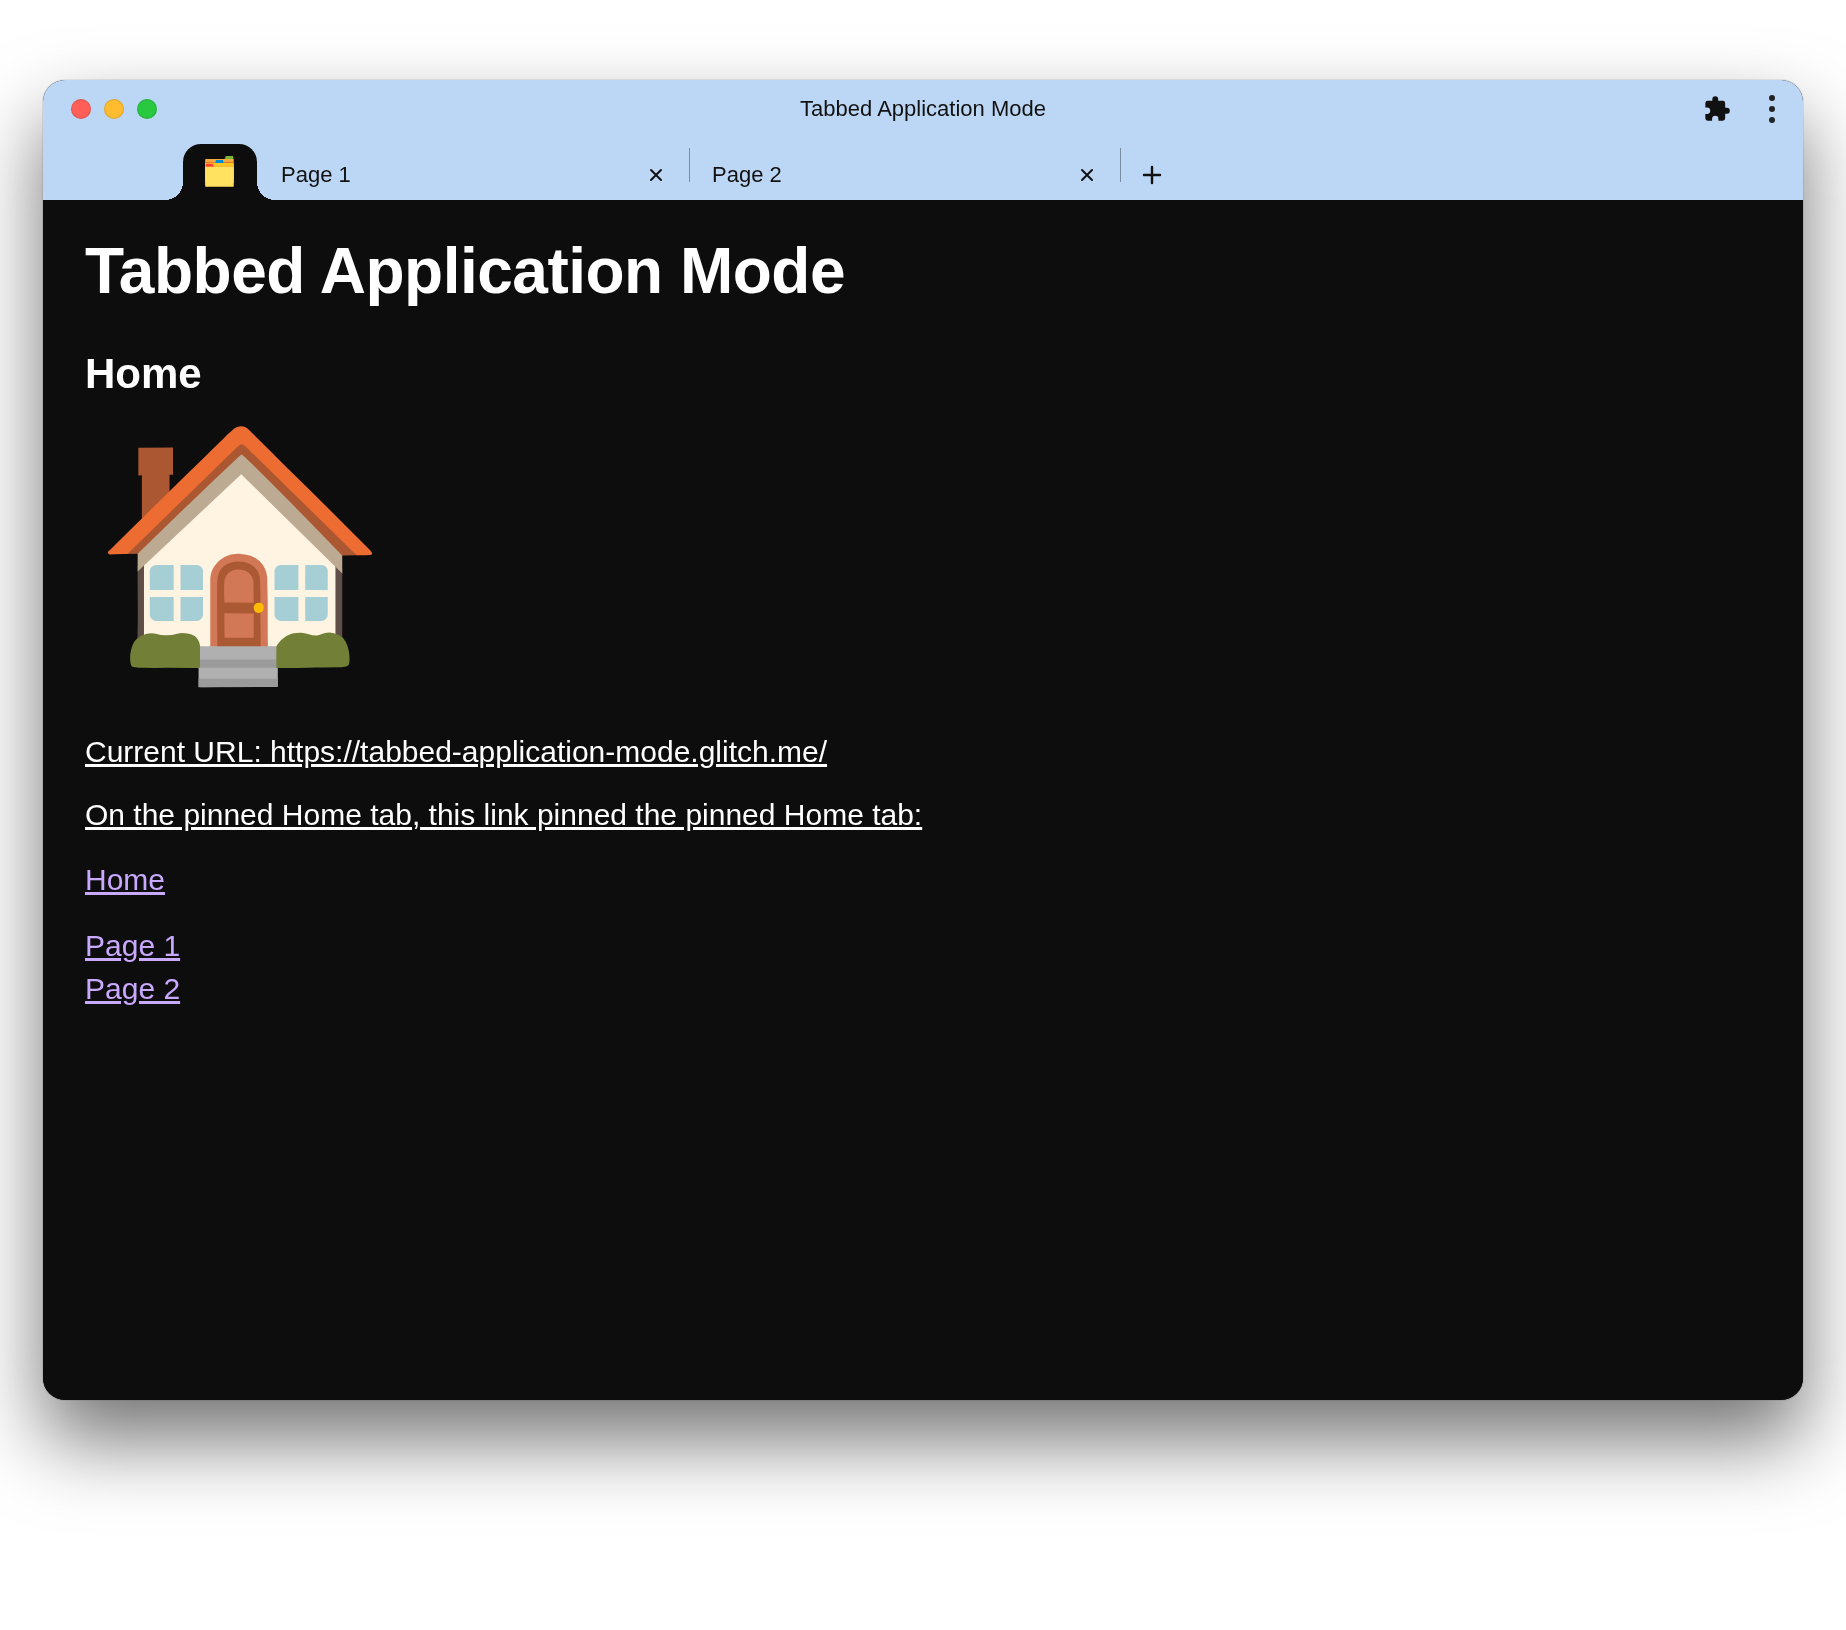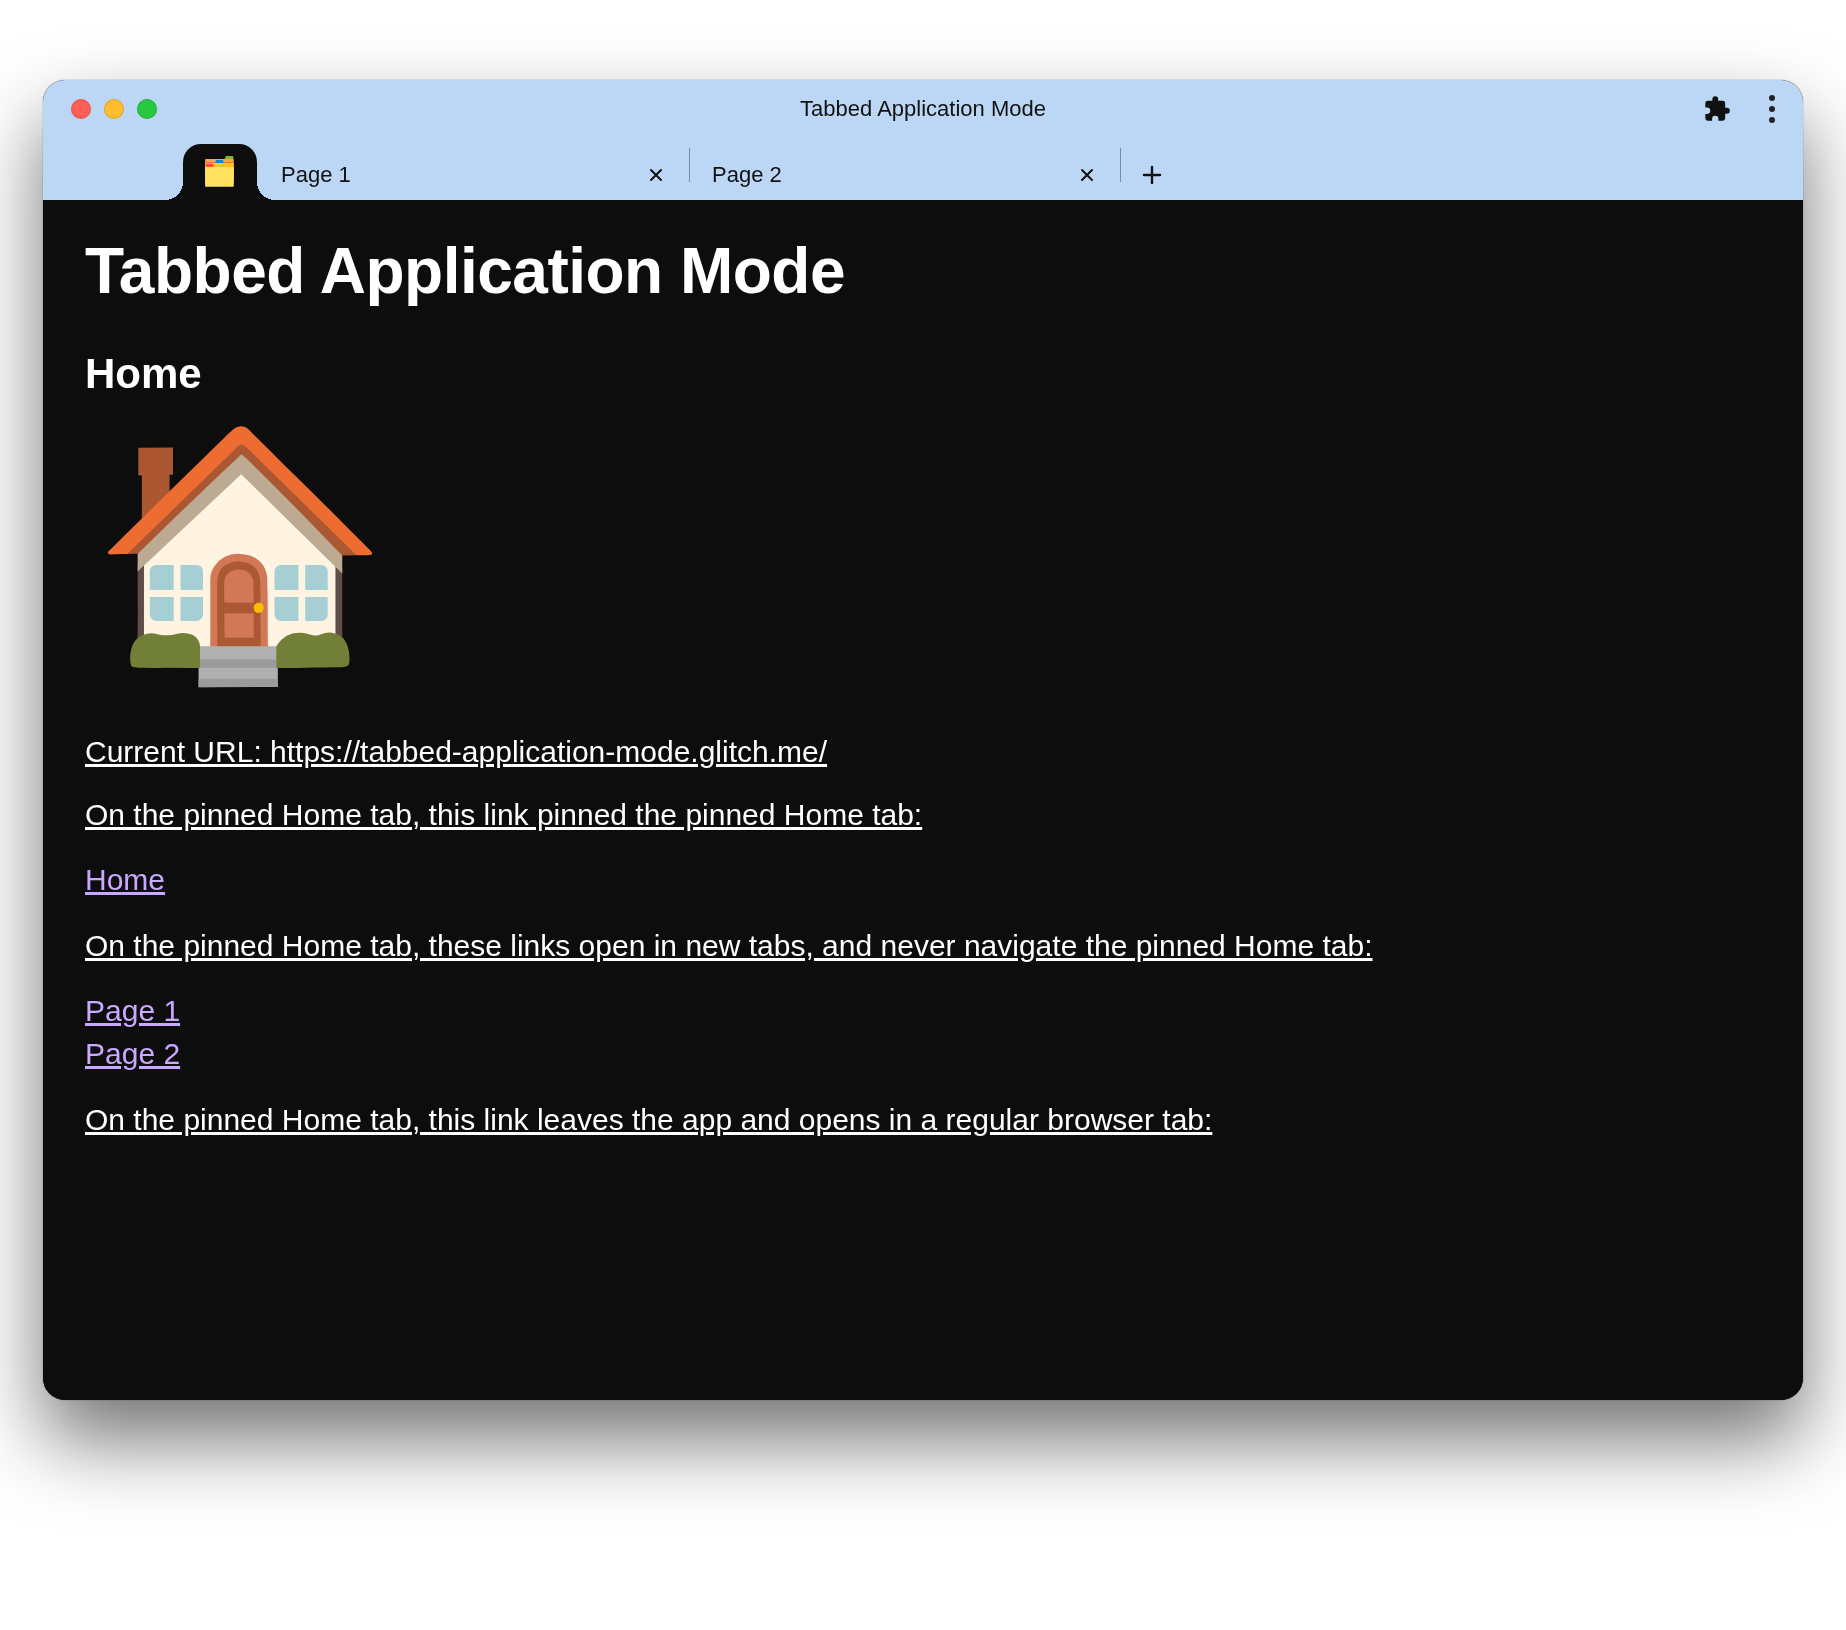--- a/index.html
+++ b/index.html
@@ -220,25 +220,23 @@
       <p class="para">
         <span>Current URL: </span><span>https://tabbed-application-mode.glitch.me/</span>
       </p>
 
       <p class="para">On the pinned Home tab, this link pinned the pinned Home tab:</p>
 
       <div class="link-block">
         <a href="#" class="link">Home</a>
       </div>
 
-      <p class="para">On the pinned Home tab, these links open in new tabs, and never navigate the pinned Home tab:</p>
 
       <div class="link-block">
         <a href="#" class="link">Page 1</a>
         <a href="#" class="link">Page 2</a>
       </div>
 
-      <p class="para">On the pinned Home tab, this link leaves the app and opens in a regular browser tab:</p>
 
     </div>
 
   </div>
 </div>
 
 </body></html>

